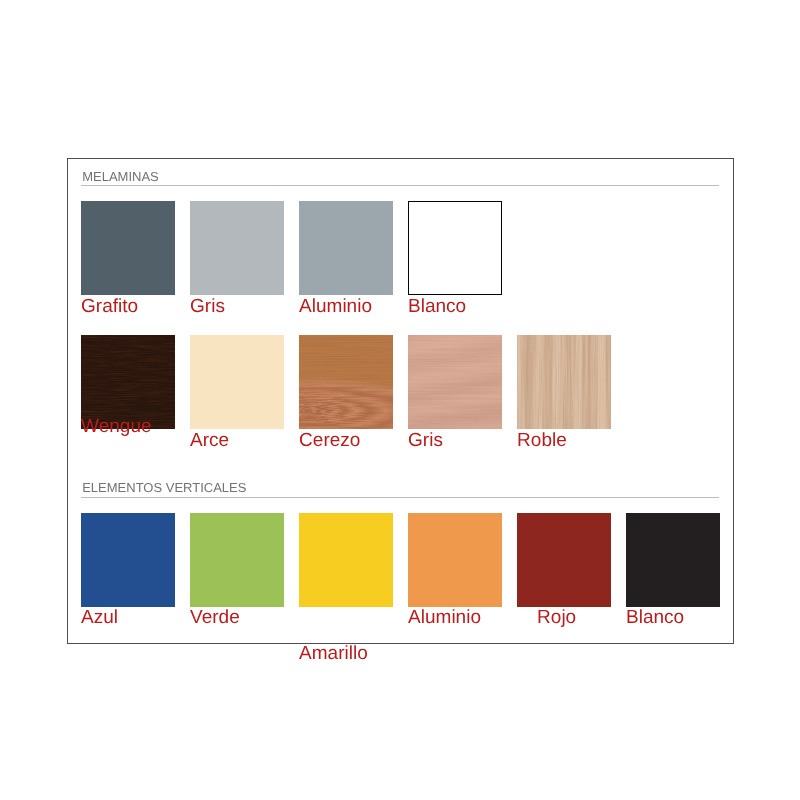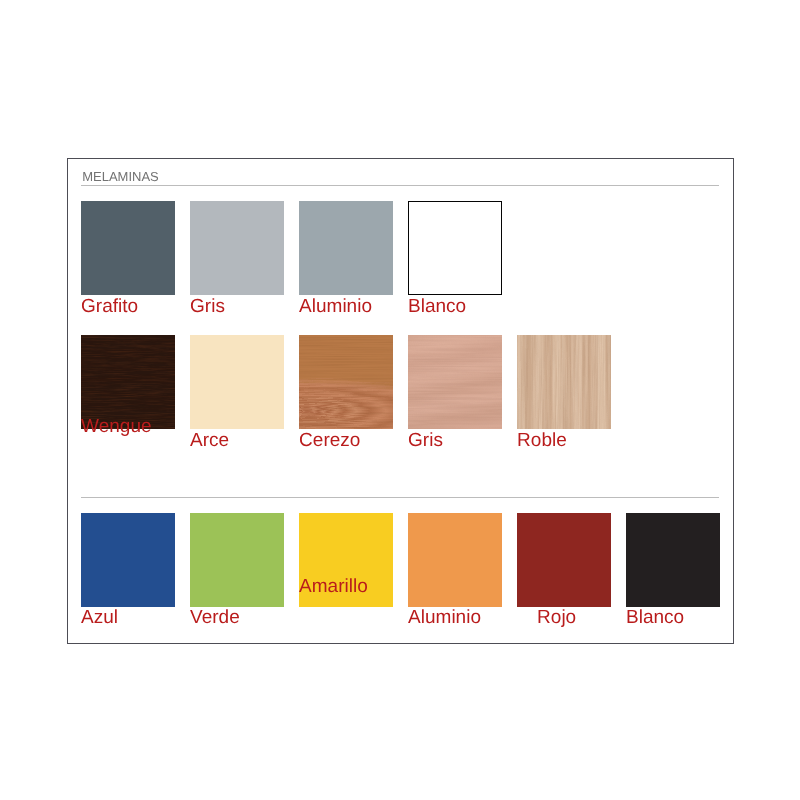--- a/index.html
+++ b/index.html
@@ -165,27 +165,28 @@
       <div class="sw" style="left: 516.5px; top: 335px;">
         <svg viewBox="0 0 94 94">
           <rect width="94" height="94" fill="#dab99e"></rect>
           <g clip-path="url(#cp-sw)">
             <rect x="-14" y="-14" width="122" height="122" fill="url(#g-roble)" filter="url(#f-roble-warp)"></rect>
             <rect width="94" height="94" filter="url(#f-roble-fine)" opacity="0.5"></rect>
           </g>
         </svg>
       </div>
       <div class="sw-label" style="left: 517.1px; top: 432.9px; text-align: right;">Roble</div>
+      <div class="sec-title" style="left: 82.2px; top: 480px;">ELEMENTOS VERTICALES</div>
       <div class="sec-rule" style="left: 81px; top: 497px; width: 638.2px;"></div>
       <div class="sw" style="left: 80.5px; top: 512.5px; background: rgb(35, 78, 144);"></div>
       <div class="sw-label" style="left: 81.1px; top: 610.4px;">Azul</div>
       <div class="sw" style="left: 189.5px; top: 512.5px; background: rgb(156, 194, 87);"></div>
       <div class="sw-label" style="left: 190.1px; top: 610.4px;">Verde</div>
       <div class="sw" style="left: 298.5px; top: 512.5px; background: rgb(248, 205, 33);"></div>
-      <div class="sw-label" style="left: 299.1px; top: 579px;">Amarillo</div>
+      <div class="sw-label" style="left: 299.1px; top: 646px;">Amarillo</div>
       <div class="sw" style="left: 407.5px; top: 512.5px; background: rgb(239, 153, 76);"></div>
       <div class="sw-label" style="left: 408.1px; top: 610.4px;">Aluminio</div>
       <div class="sw" style="left: 516.5px; top: 512.5px; background: rgb(142, 38, 32);"></div>
       <div class="sw-label" style="left: 517.1px; top: 610.4px; margin-left: 20px;">Rojo</div>
       <div class="sw" style="left: 625.5px; top: 512.5px; background: rgb(35, 31, 32);"></div>
       <div class="sw-label" style="left: 626.1px; top: 610.4px;">Blanco</div>
     </div>
 
 </div>
 

